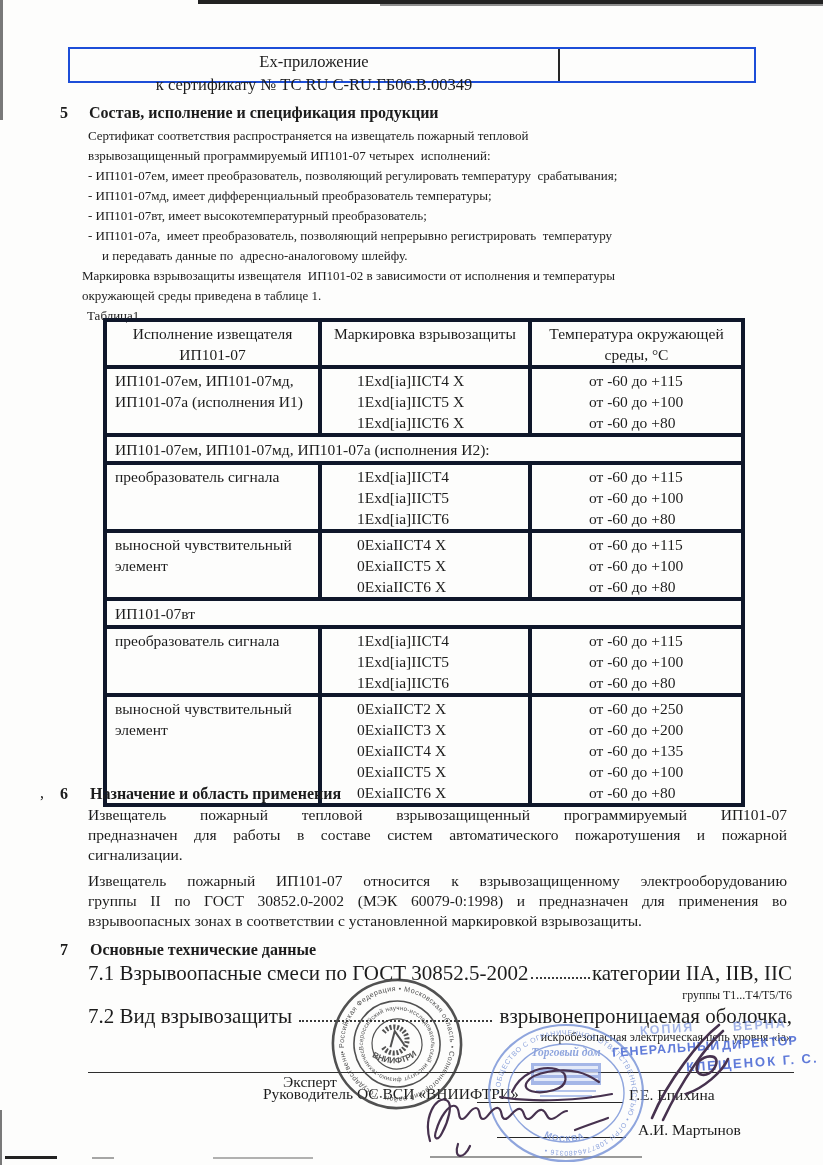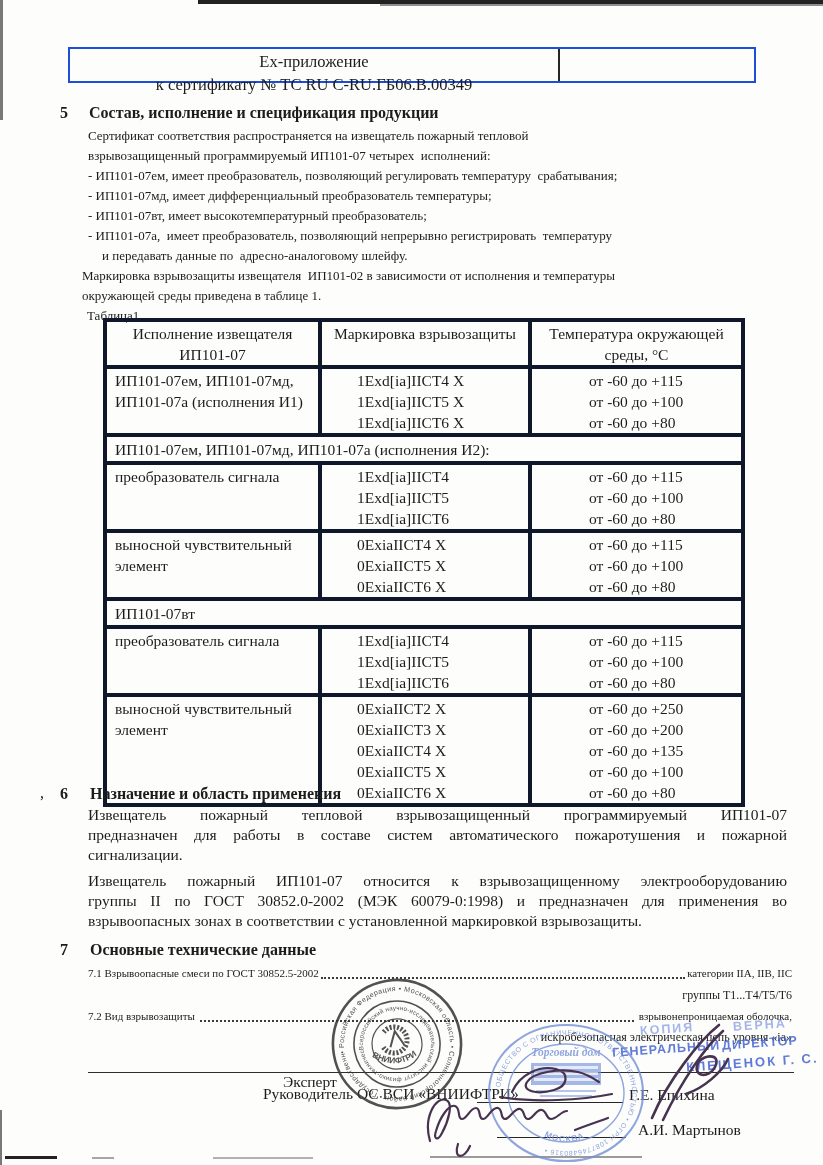--- a/index.html
+++ b/index.html
@@ -27,21 +27,21 @@
   table.t1 td{border:4px solid #0f172a;vertical-align:top;padding:1px 4px 0 8px;box-sizing:border-box;}
   table.t1 td.c{text-align:center;padding-left:2px;padding-right:2px;}
   table.t1 td.mark{padding-left:35px;}
   table.t1 td.temp{padding-left:57px;}
   table.t1 tr.span td{height:25px;line-height:23px;}
   
   .jline{height:20px;overflow:hidden;text-align:justify;font-size:15.5px;}
   .jline::after{content:"";display:inline-block;width:100%;}
   .pline{height:20px;font-size:15.5px;}
   
-  .dotrow{position:absolute;left:88px;width:704px;display:flex;font-size:11px;line-height:20px;text-align:center;}
+  .dotrow{position:absolute;left:88px;width:704px;display:flex;font-size:21px;line-height:20px;text-align:center;}
   .dotrow .leader{flex:1;border-bottom:2px dotted #3b3b3b;margin:0 2px 4px 2px;}
   .dotrow .lbl,.dotrow .val{white-space:pre;}
   .rline{position:absolute;left:88px;width:704px;text-align:right;font-size:12px;line-height:20px;}
   
   .hrule{position:absolute;left:88px;top:1072px;width:706px;height:0;border-top:1.6px solid #2e2e2e;}
   .sig-label{position:absolute;font-size:15.5px;}
   .sig-line{position:absolute;height:0;border-top:1.5px solid #262626;}
   
   .bluetxt{position:absolute;font-family:"Liberation Sans",sans-serif;font-weight:bold;
            color:rgba(67,99,210,0.85);letter-spacing:2px;font-size:12.5px;transform:rotate(-4deg);white-space:pre;}

